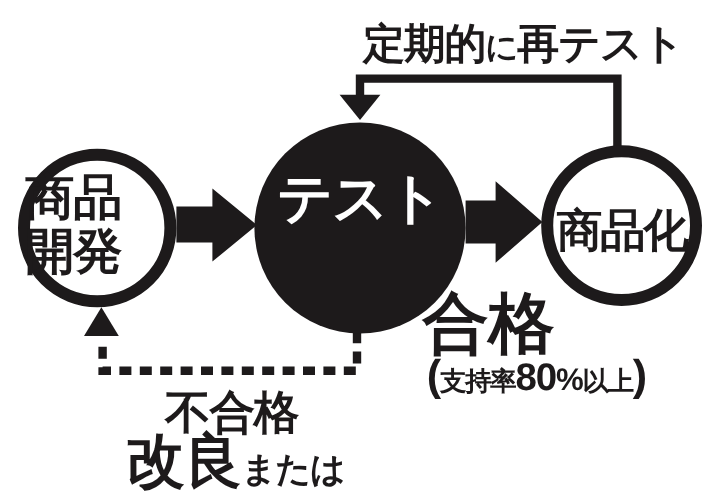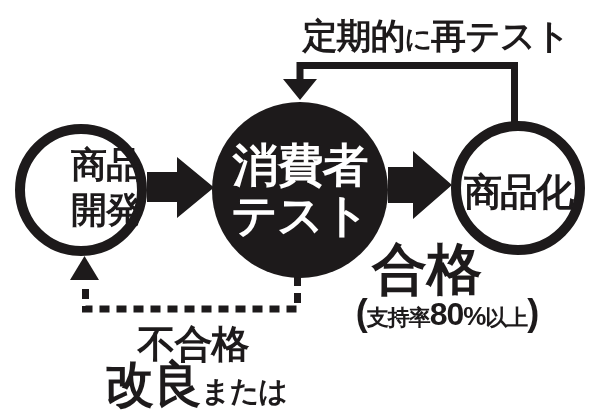--- a/index.html
+++ b/index.html
@@ -28,38 +28,38 @@
   #retest-label {
     left: 306px; top: 13px; width: 260px;
     display: flex; justify-content: center; align-items: baseline;
     letter-spacing: -1px;
   }
   #retest-label .big { font-size: 35px; }
   #retest-label .small { font-size: 27px; }
   
   #dev-label {
     left: 21px; top: 142px; width: 120px;
-    font-size: 36px; line-height: 45px;
-    text-align: right; letter-spacing: -1px;
+    font-size: 41px; line-height: 45px;
+    text-align: left; letter-spacing: -1px;
   }
   
   #test-label {
     left: 205px; top: 140px; width: 190px;
     font-size: 46px; line-height: 50px;
     color: #ffffff; text-align: center; letter-spacing: -1px;
   }
   
   #launch-label {
     left: 456px; top: 167px; width: 124px;
     font-size: 38px; text-align: center; letter-spacing: -2px;
   }
   
   #pass-label {
     left: 352px; top: 233px; width: 130px;
-    font-size: 55px; font-weight: 900; text-align: right;
+    font-size: 55px; font-weight: 900; text-align: left;
   }
   
   #pass-condition {
     left: 316px; top: 292px; width: 262px;
     display: flex; justify-content: center; align-items: baseline;
     letter-spacing: -1px;
   }
   #pass-condition .paren { font-size: 36px; }
   #pass-condition .kanji { font-size: 22px; }
   #pass-condition .value { font-size: 32px; text-align: right; }
@@ -105,21 +105,20 @@
     <span class="small">に</span>
     <span class="big">再テスト</span>
   </div>
 
   <div id="dev-label" class="txt">
     <div>商品</div>
     <div>開発</div>
   </div>
 
   <div id="test-label" class="txt">
-    <div>消費者</div>
     <div>テスト</div>
   </div>
 
   <div id="launch-label" class="txt">商品化</div>
 
   <div id="pass-label" class="txt">合格</div>
 
   <div id="pass-condition" class="txt">
     <span class="paren">(</span>
     <span class="kanji">支持率</span>

